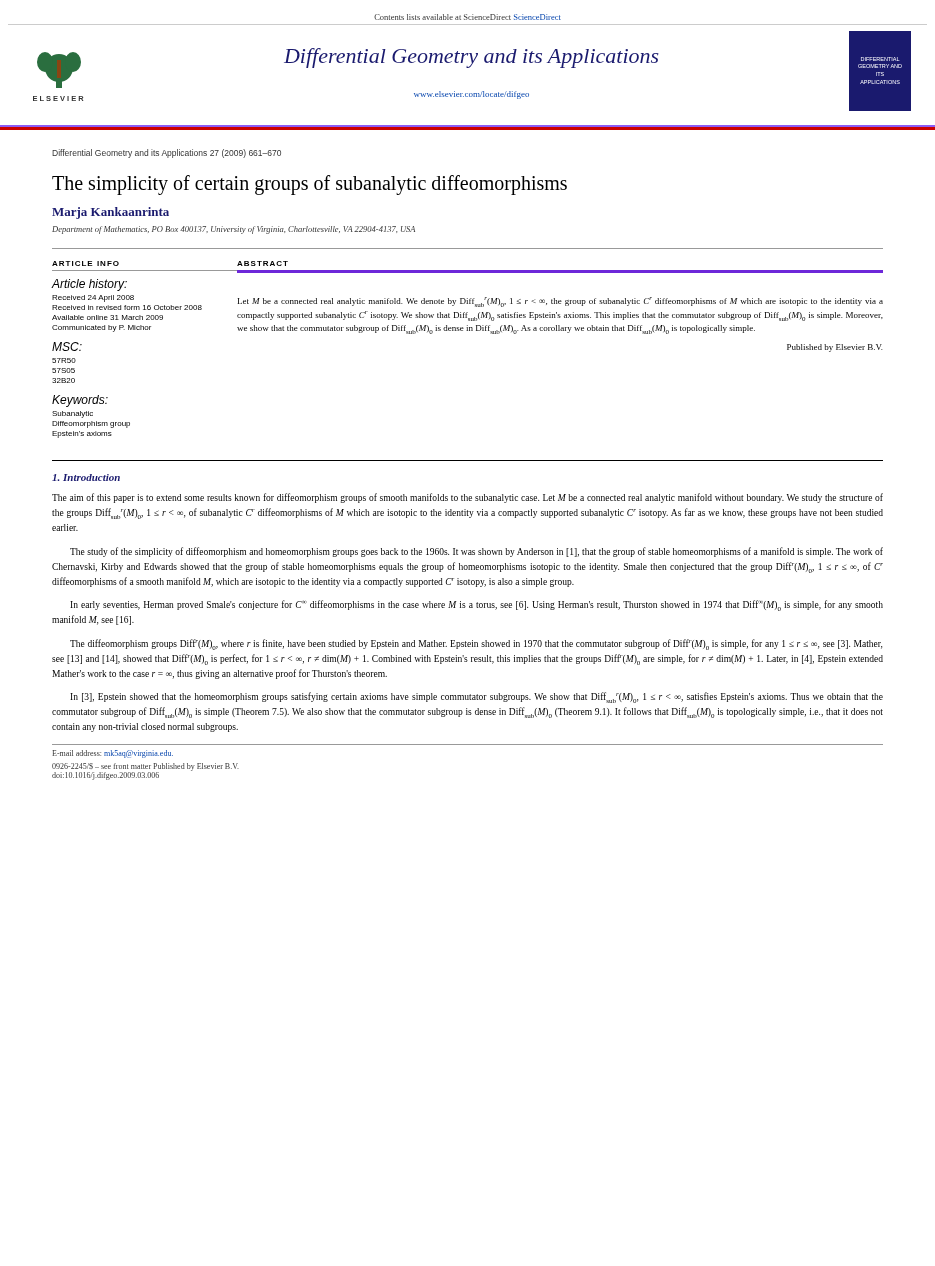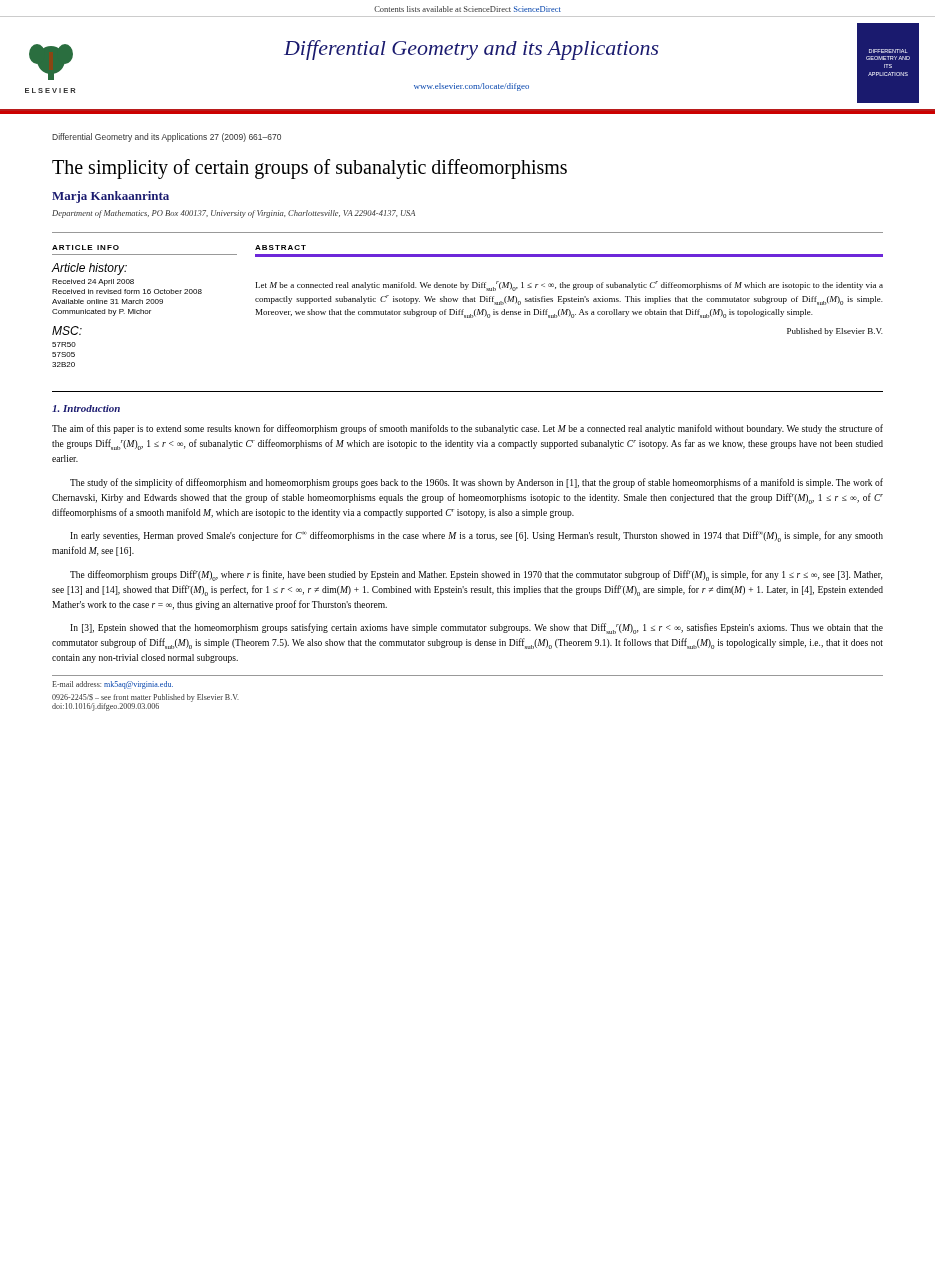--- a/index.html
+++ b/index.html
@@ -7,22 +7,22 @@
       background: #fff;
       font-family: "Times New Roman", Times, serif;
       font-size: 10px;
       color: #000;
       width: 935px;
       min-height: 1266px;
     }
 
     
     .journal-header {
-      border-bottom: 2px solid #b91c1c;
-      padding: 0;
+      border-bottom: 2px solid #8b5cf6;
+      padding: 8px;
     }
     .journal-top-bar {
       text-align: center;
       font-size: 8.5px;
       color: #333;
       padding: 4px 0 2px;
       border-bottom: 1px solid #ccc;
     }
     .journal-top-bar a { color: #0645ad; text-decoration: none; }
     .journal-banner {
@@ -113,21 +113,20 @@
     .author-affiliation {
       font-size: 8.5px;
       font-style: italic;
       color: #333;
       margin-bottom: 14px;
     }
 
     
     .two-col {
       display: flex;
-      gap: 18px;
       margin-bottom: 14px;
       border-top: 1px solid #999;
       padding-top: 10px;
     }
 
     .article-info {
       width: 185px;
       flex-shrink: 0;
     }
 
@@ -293,20 +292,26 @@
         <div class="info-value">Communicated by P. Michor</div>
       </div>
 
       <div class="msc-section info-block">
         <div class="info-label">MSC:</div>
         <div class="info-value">57R50</div>
         <div class="info-value">57S05</div>
         <div class="info-value">32B20</div>
       </div>
 
+      <div class="keywords-section info-block">
+        <div class="info-label">Keywords:</div>
+        <div class="info-value">Subanalytic</div>
+        <div class="info-value">Diffeomorphism group</div>
+        <div class="info-value">Epstein's axioms</div>
+      </div>
     </div>
 
     <div class="abstract-col">
       <div class="abstract-title">ABSTRACT</div>
       <div class="abstract-text">
         Let <span class="math">M</span> be a connected real analytic manifold. We denote by Diff<sub>sub</sub><sup><span class="math">r</span></sup>(<span class="math">M</span>)<sub>0</sub>, 1 ≤ <span class="math">r</span> &lt; ∞, the group of subanalytic <span class="math">C<sup>r</sup></span> diffeomorphisms of <span class="math">M</span> which are isotopic to the identity via a compactly supported subanalytic <span class="math">C<sup>r</sup></span> isotopy. We show that Diff<sub>sub</sub>(<span class="math">M</span>)<sub>0</sub> satisfies Epstein's axioms. This implies that the commutator subgroup of Diff<sub>sub</sub>(<span class="math">M</span>)<sub>0</sub> is simple. Moreover, we show that the commutator subgroup of Diff<sub>sub</sub>(<span class="math">M</span>)<sub>0</sub> is dense in Diff<sub>sub</sub>(<span class="math">M</span>)<sub>0</sub>. As a corollary we obtain that Diff<sub>sub</sub>(<span class="math">M</span>)<sub>0</sub> is topologically simple.
       </div>
       <div class="published-by">Published by Elsevier B.V.</div>
     </div>
   </div>

